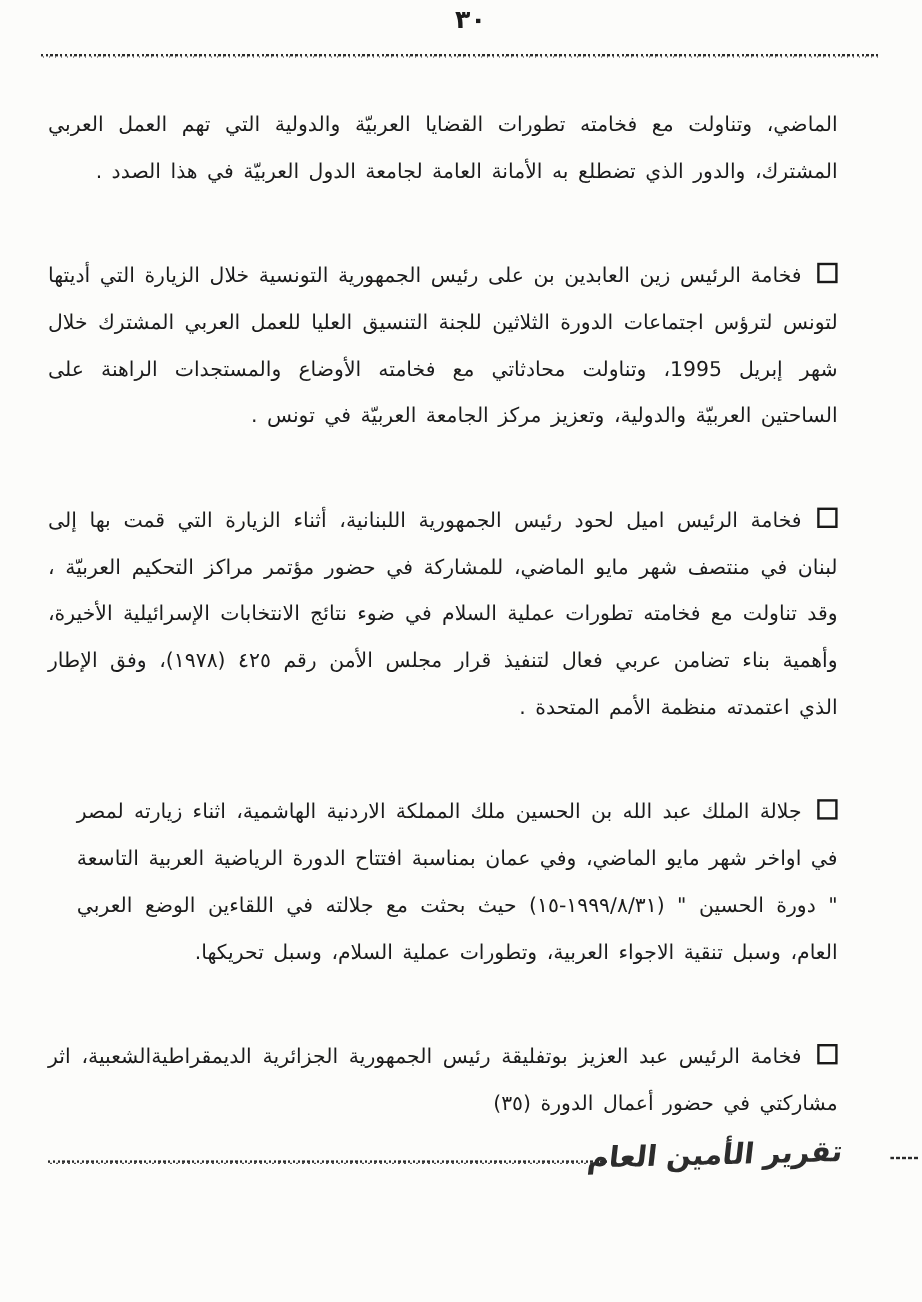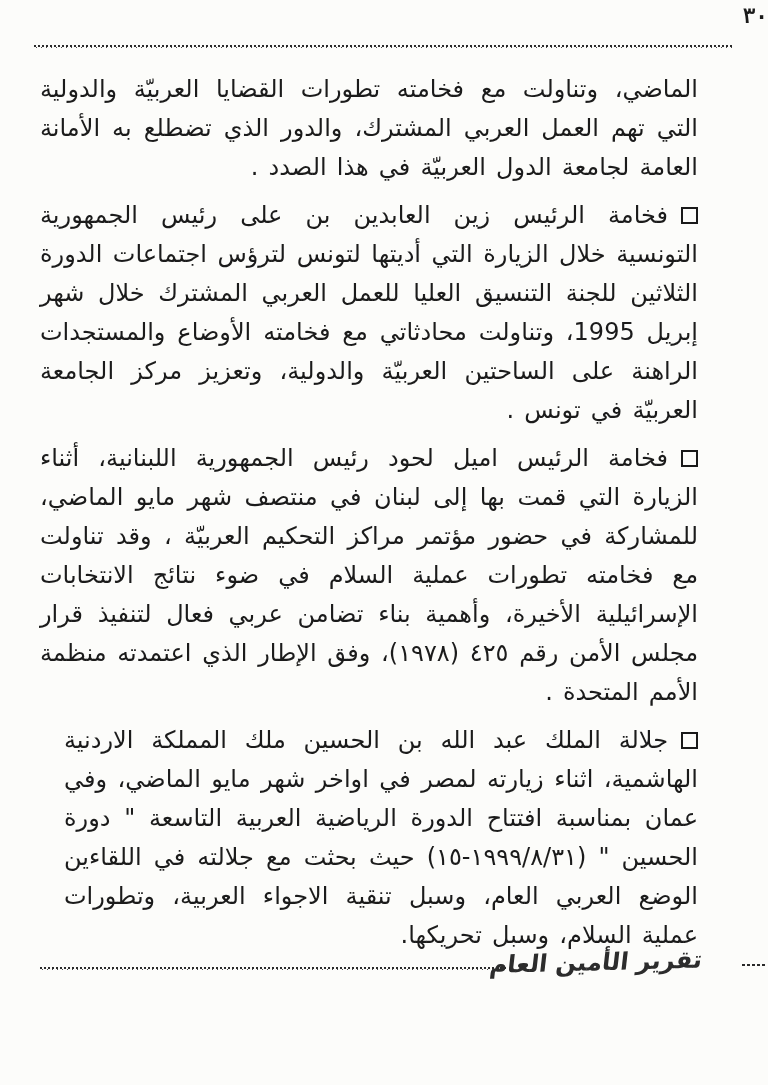--- a/index.html
+++ b/index.html
@@ -14,45 +14,44 @@
     background: #fcfcfa;
     color: #1b1b1b;
     font-family: "DejaVu Sans", sans-serif;
     direction: rtl;
   }
   .page-number {
     position: absolute;
     top: 4px;
     left: 16px;
     right: 0;
-    text-align: right;
+    text-align: center;
     font-size: 21px;
     font-weight: bold;
     letter-spacing: 2px;
-    font-family: Liberation Mono, monospace;
   }
   .top-rule {
     position: absolute;
     top: 45px;
     right: 34px;
     width: 700px;
     height: 4px;
     background-image:
       repeating-linear-gradient(90deg, #2a2a2a 0 2px, transparent 2px 4px),
       repeating-linear-gradient(90deg, transparent 0 2px, #4a4a4a 2px 3px, transparent 3px 5px);
     background-size: 100% 2px, 100% 1px;
     background-position: 0 0, 0 2px;
     background-repeat: no-repeat;
   }
   .body-text {
     position: absolute;
-    top: 70px;
+    top: 85px;
     right: 70px;
     left: 40px;
-    font-size: 24px;
+    font-size: 17px;
     line-height: 39px;
     text-align: justify;
     word-spacing: 2.5px;
   }
   .intro {
     margin: 0;
     min-height: 117px; 
   }
   .item {
     margin: 9px 0 0 0;
@@ -132,20 +131,23 @@
   </div>
 
   <div class="item item-2">
     <span class="sq"></span><span class="item-title">فخامة الرئيس اميل لحود رئيس الجمهورية اللبنانية،</span><span class="item-body"> أثناء الزيارة التي قمت بها إلى لبنان في منتصف شهر مايو الماضي،  للمشاركة في حضور مؤتمر مراكز التحكيم العربيّة ،  وقد تناولت مع فخامته تطورات عملية السلام في ضوء نتائج الانتخابات الإسرائيلية الأخيرة،  وأهمية بناء تضامن عربي فعال لتنفيذ قرار مجلس الأمن رقم ٤٢٥ (١٩٧٨)، وفق الإطار الذي اعتمدته منظمة الأمم المتحدة .</span>
   </div>
 
   <div class="item item-3">
     <span class="sq"></span><span class="item-title">جلالة الملك عبد الله بن الحسين ملك المملكة الاردنية الهاشمية،</span><span class="item-body"> اثناء زيارته لمصر في اواخر شهر مايو الماضي، وفي عمان بمناسبة افتتاح الدورة الرياضية العربية التاسعة " دورة الحسين " (⁦١٩٩٩/٨/٣١-١٥⁩) حيث بحثت مع جلالته في اللقاءين الوضع العربي العام، وسبل تنقية الاجواء العربية، وتطورات عملية السلام، وسبل تحريكها.</span>
   </div>
 
+  <div class="item item-4">
+    <span class="sq"></span><span class="item-title">فخامة الرئيس عبد العزيز بوتفليقة رئيس الجمهورية الجزائرية الديمقراطيةالشعبية،</span><span class="item-body"> اثر مشاركتي في حضور أعمال الدورة (٣٥)</span>
+  </div>
 
 </div>
 
 <div class="footer">
   <div class="footer-line"></div>
   <div class="footer-signature">تقرير الأمين العام</div>
   <div class="footer-dash"></div>
 </div>
 
 </body></html>

